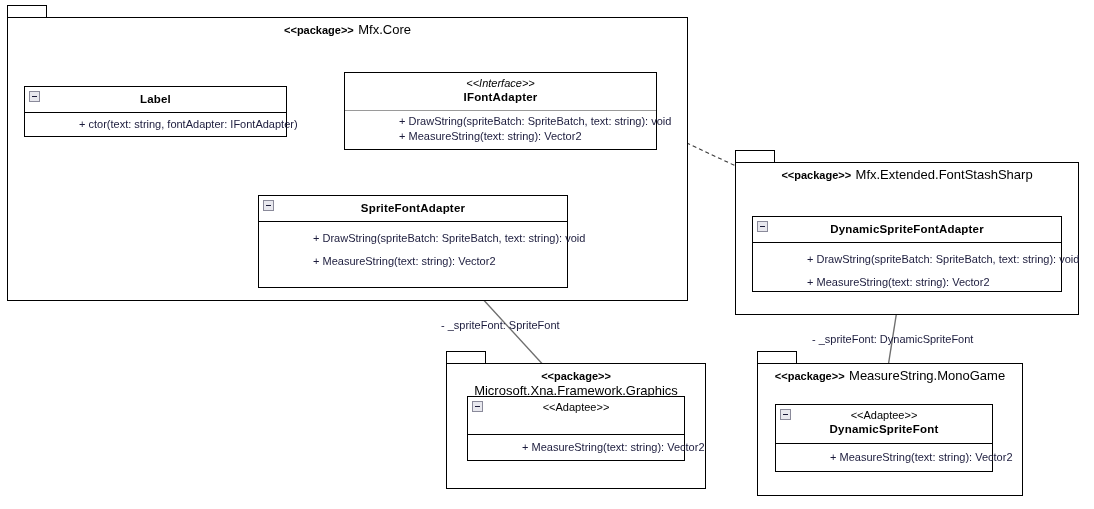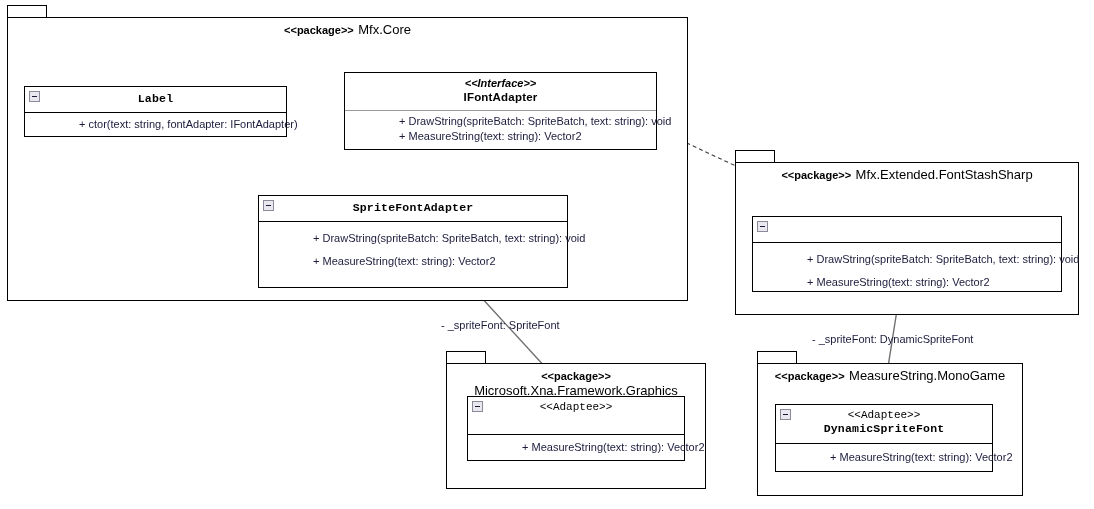--- a/index.html
+++ b/index.html
@@ -69,29 +69,29 @@
     border: 1px solid #000000;
     background: #ffffff;
   }
   .cls-head {
     position: relative;
     box-sizing: border-box;
     text-align: center;
     padding: 3px 0 4px 0;
     background: #ffffff;
   }
-  .cls-head.sep-black { border-bottom: 1px solid #000000; font-family: Liberation Mono, monospace; }
+  .cls-head.sep-black { border-bottom: 1px solid #000000; }
   .cls-head.sep-gray  { border-bottom: 1px solid #9a9a9a; }
   .cls-stereo {
     display: block;
     font-size: 11px;
     color: #000000;
     line-height: 13px;
   }
-  .cls-stereo.ital { font-style: italic; font-weight: bold; }
+  .cls-stereo.ital { font-style: italic; }
   .cls-name {
     display: block;
     font-size: 11.5px;
     font-weight: bold;
     color: #000000;
     line-height: 14px;
     letter-spacing: 0.2px;
   }
   .collapse-icon {
     position: absolute;
@@ -230,20 +230,21 @@
     <div class="pkg-body" style="top:12px; width:344px; height:153px;"></div>
     <div class="pkg-head" style="top:17px;">
       <span class="pkg-stereo">&lt;&lt;package&gt;&gt;</span>
       <span class="pkg-name">Mfx.Extended.FontStashSharp</span>
     </div>
   </div>
 
   <div class="cls" style="left:752px; top:216px; width:310px; height:76px;">
     <div class="cls-head sep-black" style="height:26px; padding-top:5px;">
       <span class="collapse-icon"></span>
+      <span class="cls-name">DynamicSpriteFontAdapter</span>
     </div>
     <div class="cls-ops" style="height:49px; padding-top:5px;">
       <div class="op spaced">+ DrawString(spriteBatch: SpriteBatch, text: string): void</div>
       <div class="op spaced">+ MeasureString(text: string): Vector2</div>
     </div>
   </div>
 
   <div class="pkg" style="left:446px; top:351px; width:260px; height:138px;">
     <div class="pkg-tab" style="width:40px; height:13px;"></div>
     <div class="pkg-body" style="top:12px; width:260px; height:126px;"></div>

